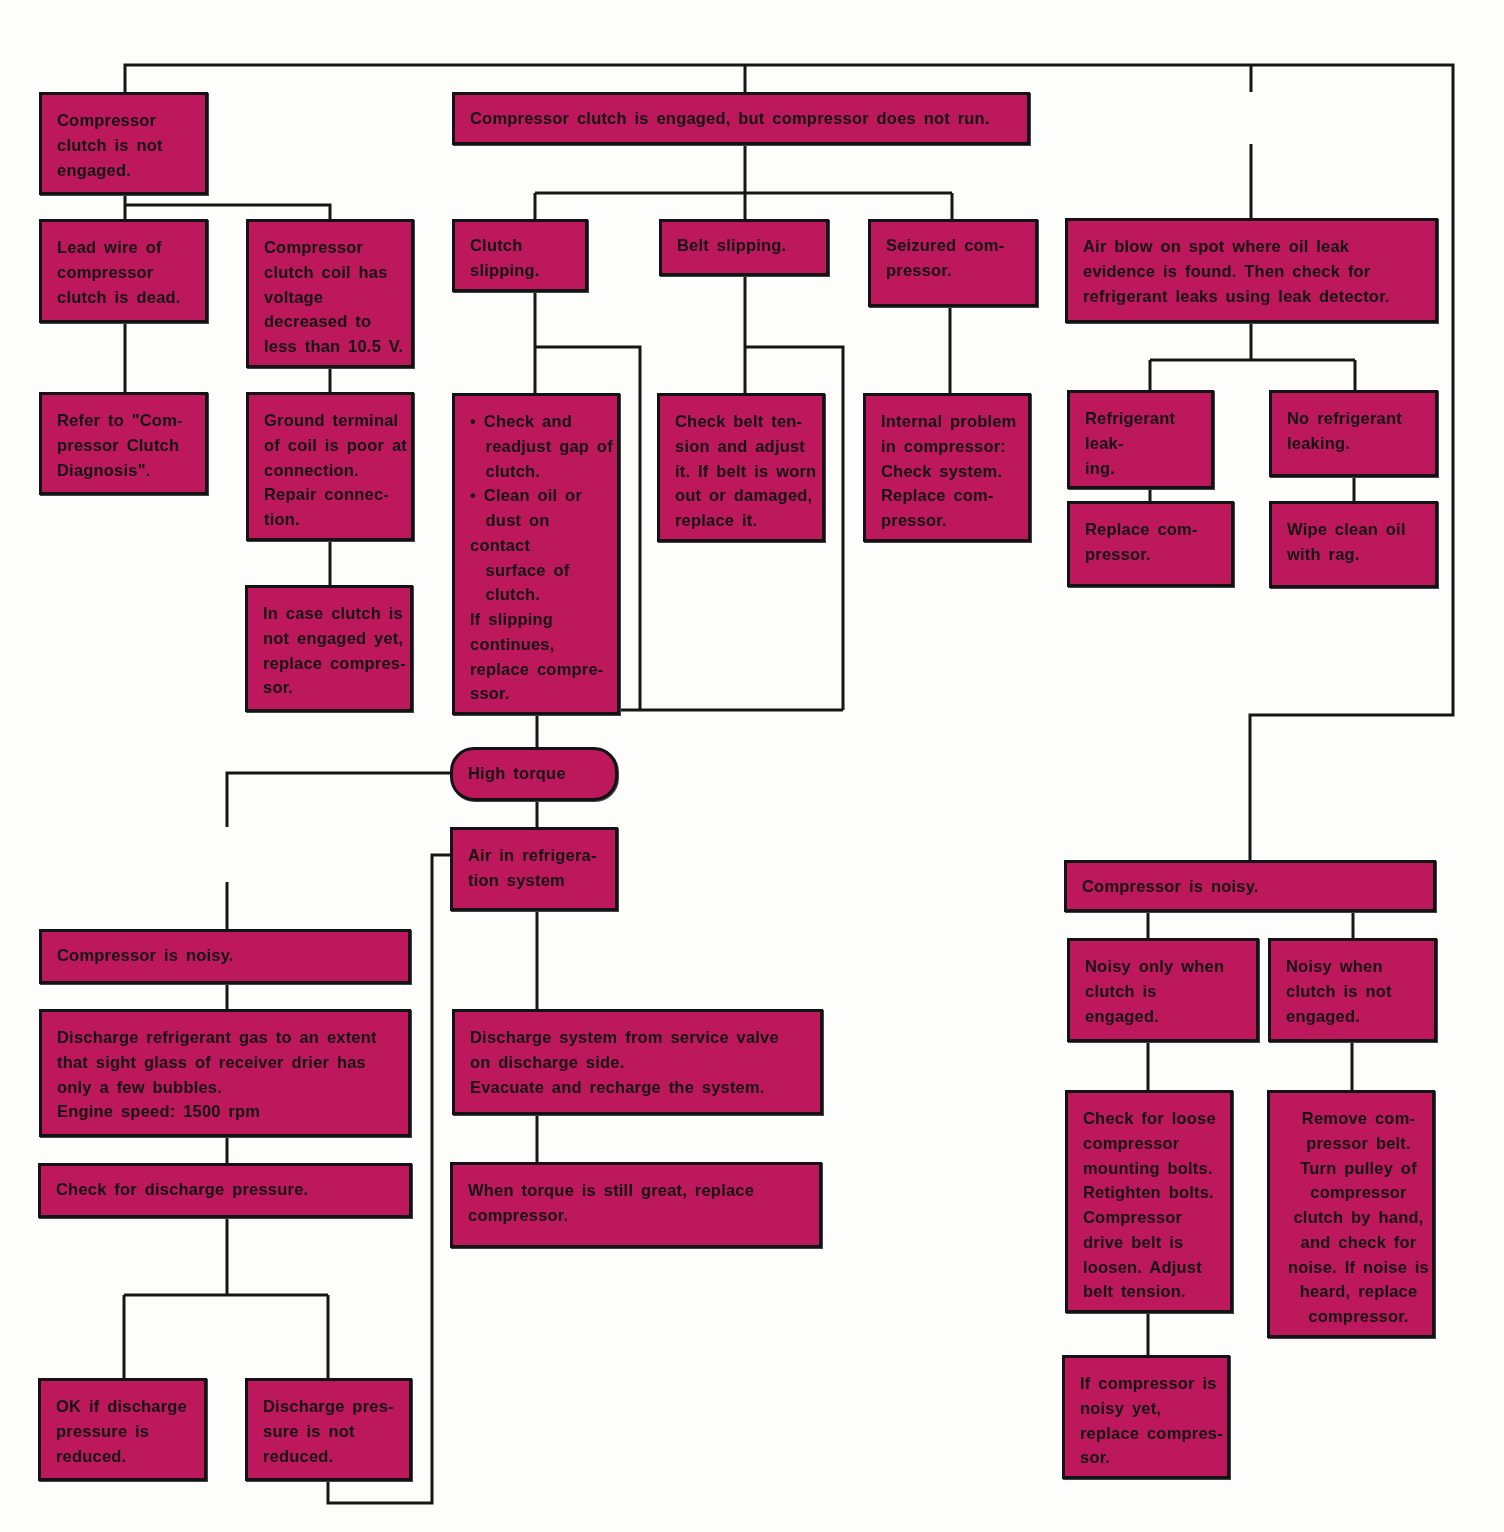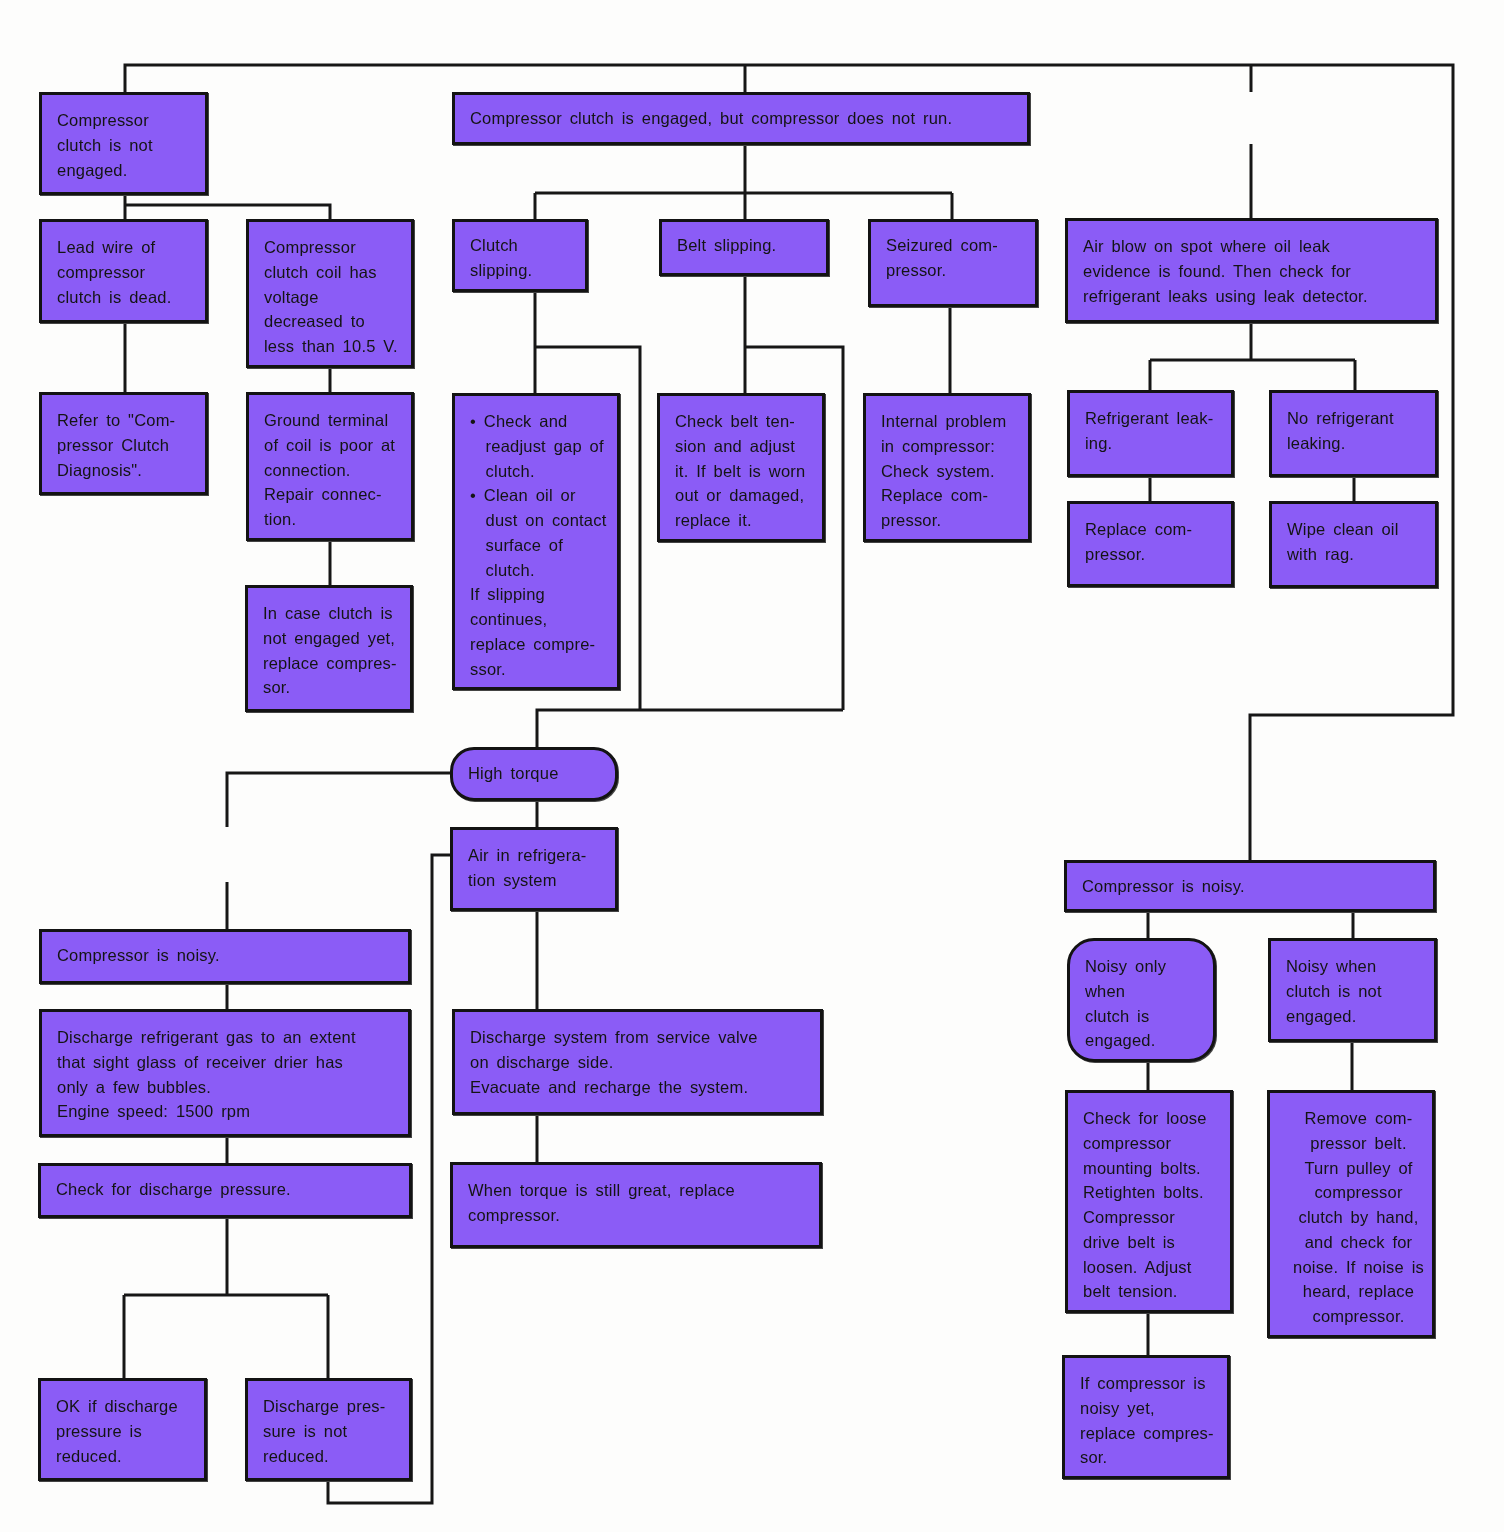--- a/index.html
+++ b/index.html
@@ -10,28 +10,29 @@
     font-family:"Liberation Sans", sans-serif;
     color:#141414;
     overflow:hidden;
   }
   svg.wires{position:absolute;left:0;top:0;width:1504px;height:1532px;}
   svg.wires polyline{fill:none;stroke:#161616;stroke-width:3;}
   .node{
     position:absolute;
     box-sizing:border-box;
     border:3px solid #131313;
-    background:#8b5cf6;
+    background:#be185d;
     padding:11px 0 6px 15px;
     font-size:16.5px;
     line-height:1.5;
     letter-spacing:0.2px;
     word-spacing:3px;
     white-space:pre-line;
     box-shadow:1px 1px 0 #444;
+    font-weight:bold;
   }
   .node.pre{white-space:pre-wrap;}
   .node.vpad{padding-top:13px;}
 </style>
 </head>
 <body>
 
 <div class="canvas">
 
   <svg class="wires" viewBox="0 0 1504 1532" xmlns="http://www.w3.org/2000/svg">
@@ -134,21 +135,21 @@
 replace it.</div>
   <div class="node vpad" style="left:863px;top:393px;width:168px;min-height:147px;">Internal problem
 in compressor:
 Check system.
 Replace com-
 pressor.</div>
 
   <div class="node vpad" style="left:1065px;top:218px;width:373px;min-height:105px;">Air blow on spot where oil leak
 evidence is found. Then check for
 refrigerant leaks using leak detector.</div>
-  <div class="node vpad" style="left:1067px;top:390px;width:167px;min-height:87px;">Refrigerant leak-
+  <div class="node vpad" style="left:1067px;top:390px;width:147px;min-height:87px;">Refrigerant leak-
 ing.</div>
   <div class="node vpad" style="left:1269px;top:390px;width:169px;min-height:87px;">No refrigerant
 leaking.</div>
   <div class="node vpad" style="left:1067px;top:501px;width:167px;min-height:86px;">Replace com-
 pressor.</div>
   <div class="node vpad" style="left:1269px;top:501px;width:169px;min-height:87px;">Wipe clean oil
 with rag.</div>
 
   <div class="node" style="left:450px;top:747px;width:168px;min-height:54px;border-radius:24px;">High torque</div>
   <div class="node vpad" style="left:450px;top:827px;width:168px;min-height:84px;">Air in refrigera-
@@ -168,21 +169,21 @@
 compressor.</div>
 
   <div class="node vpad" style="left:38px;top:1378px;width:169px;min-height:103px;">OK if discharge
 pressure is
 reduced.</div>
   <div class="node vpad" style="left:245px;top:1378px;width:167px;min-height:103px;">Discharge pres-
 sure is not
 reduced.</div>
 
   <div class="node" style="left:1064px;top:860px;width:372px;min-height:52px;">Compressor is noisy.</div>
-  <div class="node vpad" style="left:1067px;top:938px;width:149px;min-height:104px;border-radius:27px;">Noisy only when
+  <div class="node vpad" style="left:1067px;top:938px;width:192px;min-height:104px;">Noisy only when
 clutch is
 engaged.</div>
   <div class="node vpad" style="left:1268px;top:938px;width:169px;min-height:104px;">Noisy when
 clutch is not
 engaged.</div>
   <div class="node vpad" style="left:1065px;top:1090px;width:168px;min-height:217px;">Check for loose
 compressor
 mounting bolts.
 Retighten bolts.
 Compressor

